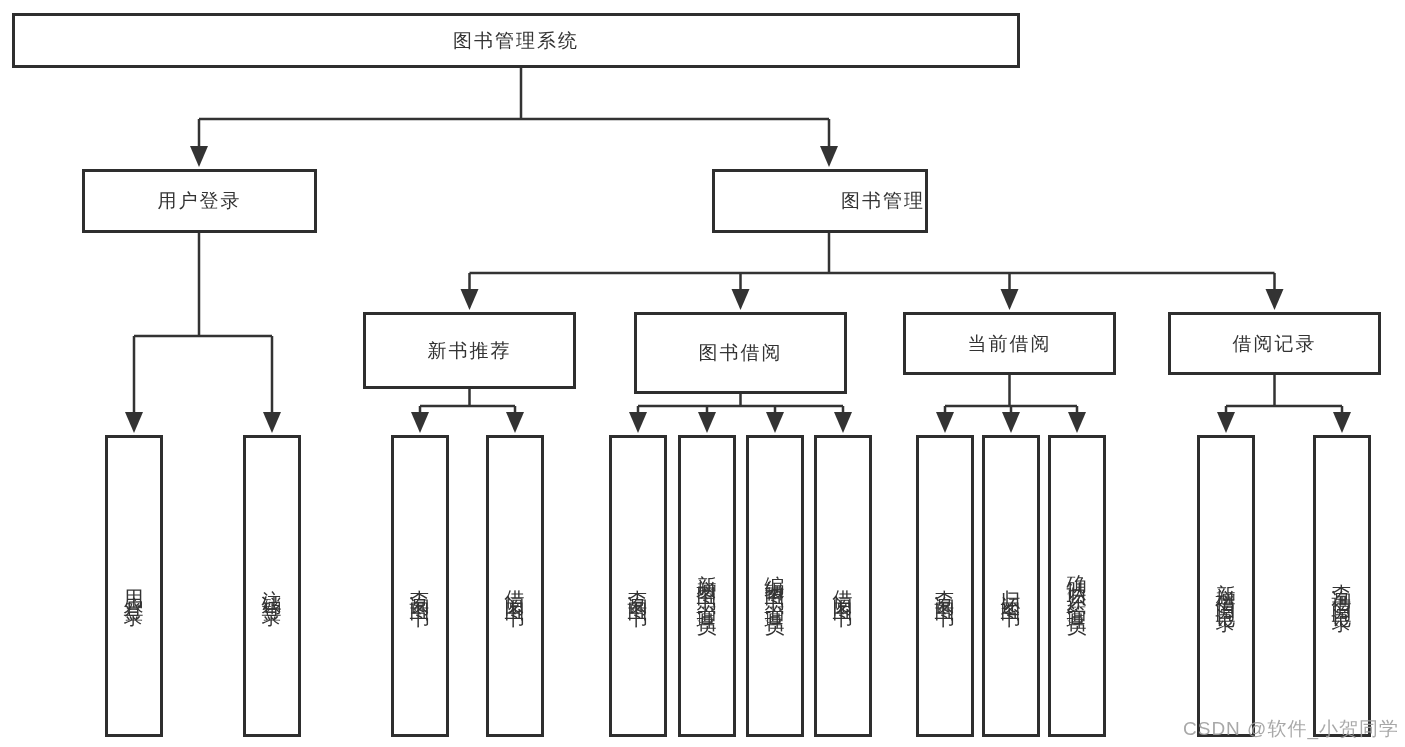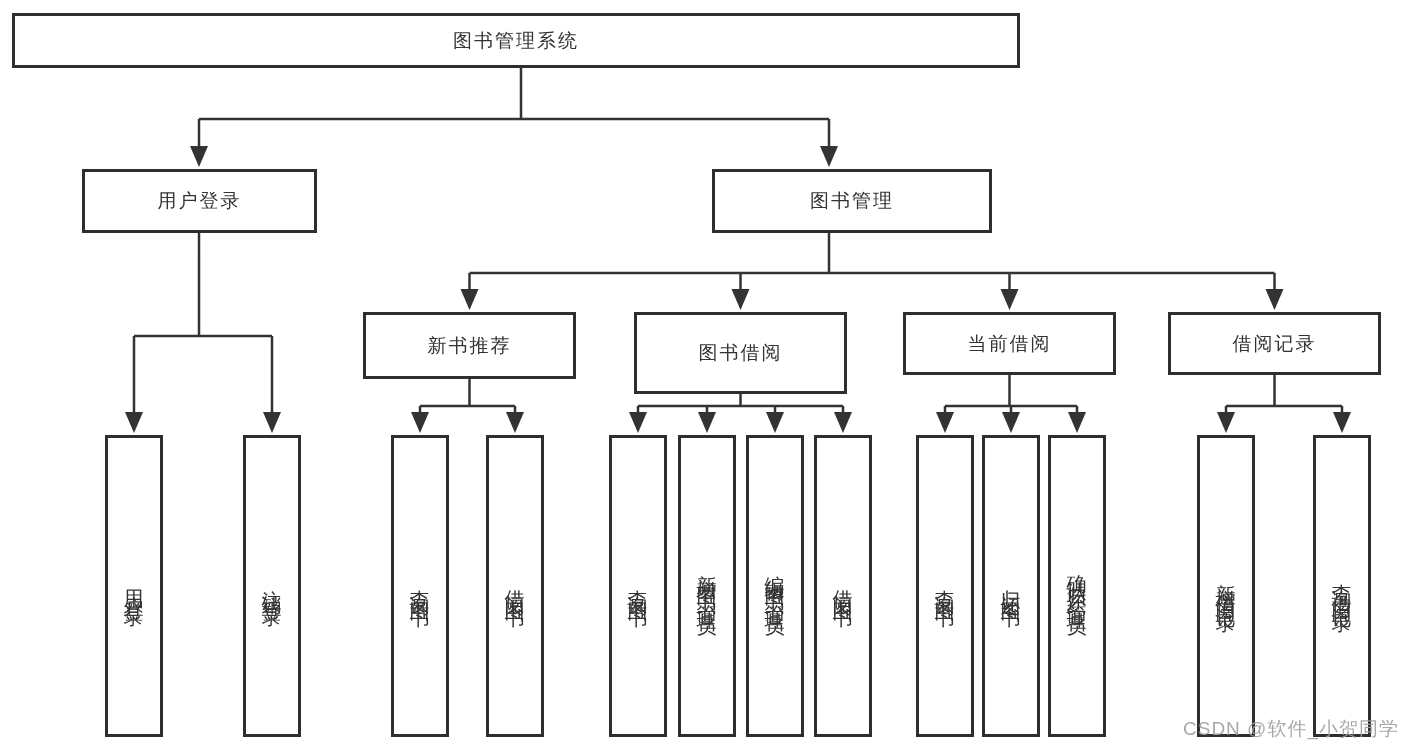--- a/index.html
+++ b/index.html
@@ -107,25 +107,25 @@
     </g>
   </svg>
 
   <div class="node node-root" style="left:12px; top:13px; width:1008px; height:55px;">
     <span class="hlabel">图书管理系统</span>
   </div>
 
   <div class="node" style="left:82px; top:169px; width:235px; height:64px;">
     <span class="hlabel">用户登录</span>
   </div>
-  <div class="node" style="left:712px; top:169px; width:280px; height:64px;">
+  <div class="node" style="left:712px; top:169px; width:216px; height:64px;justify-content:flex-end;">
     <span class="hlabel">图书管理</span>
   </div>
 
-  <div class="node" style="left:363px; top:312px; width:213px; height:67px;">
+  <div class="node" style="left:363px; top:312px; width:213px; height:77px;">
     <span class="hlabel">新书推荐</span>
   </div>
   <div class="node" style="left:634px; top:312px; width:213px; height:82px;">
     <span class="hlabel">图书借阅</span>
   </div>
   <div class="node" style="left:903px; top:312px; width:213px; height:63px;">
     <span class="hlabel">当前借阅</span>
   </div>
   <div class="node" style="left:1168px; top:312px; width:213px; height:63px;">
     <span class="hlabel">借阅记录</span>

